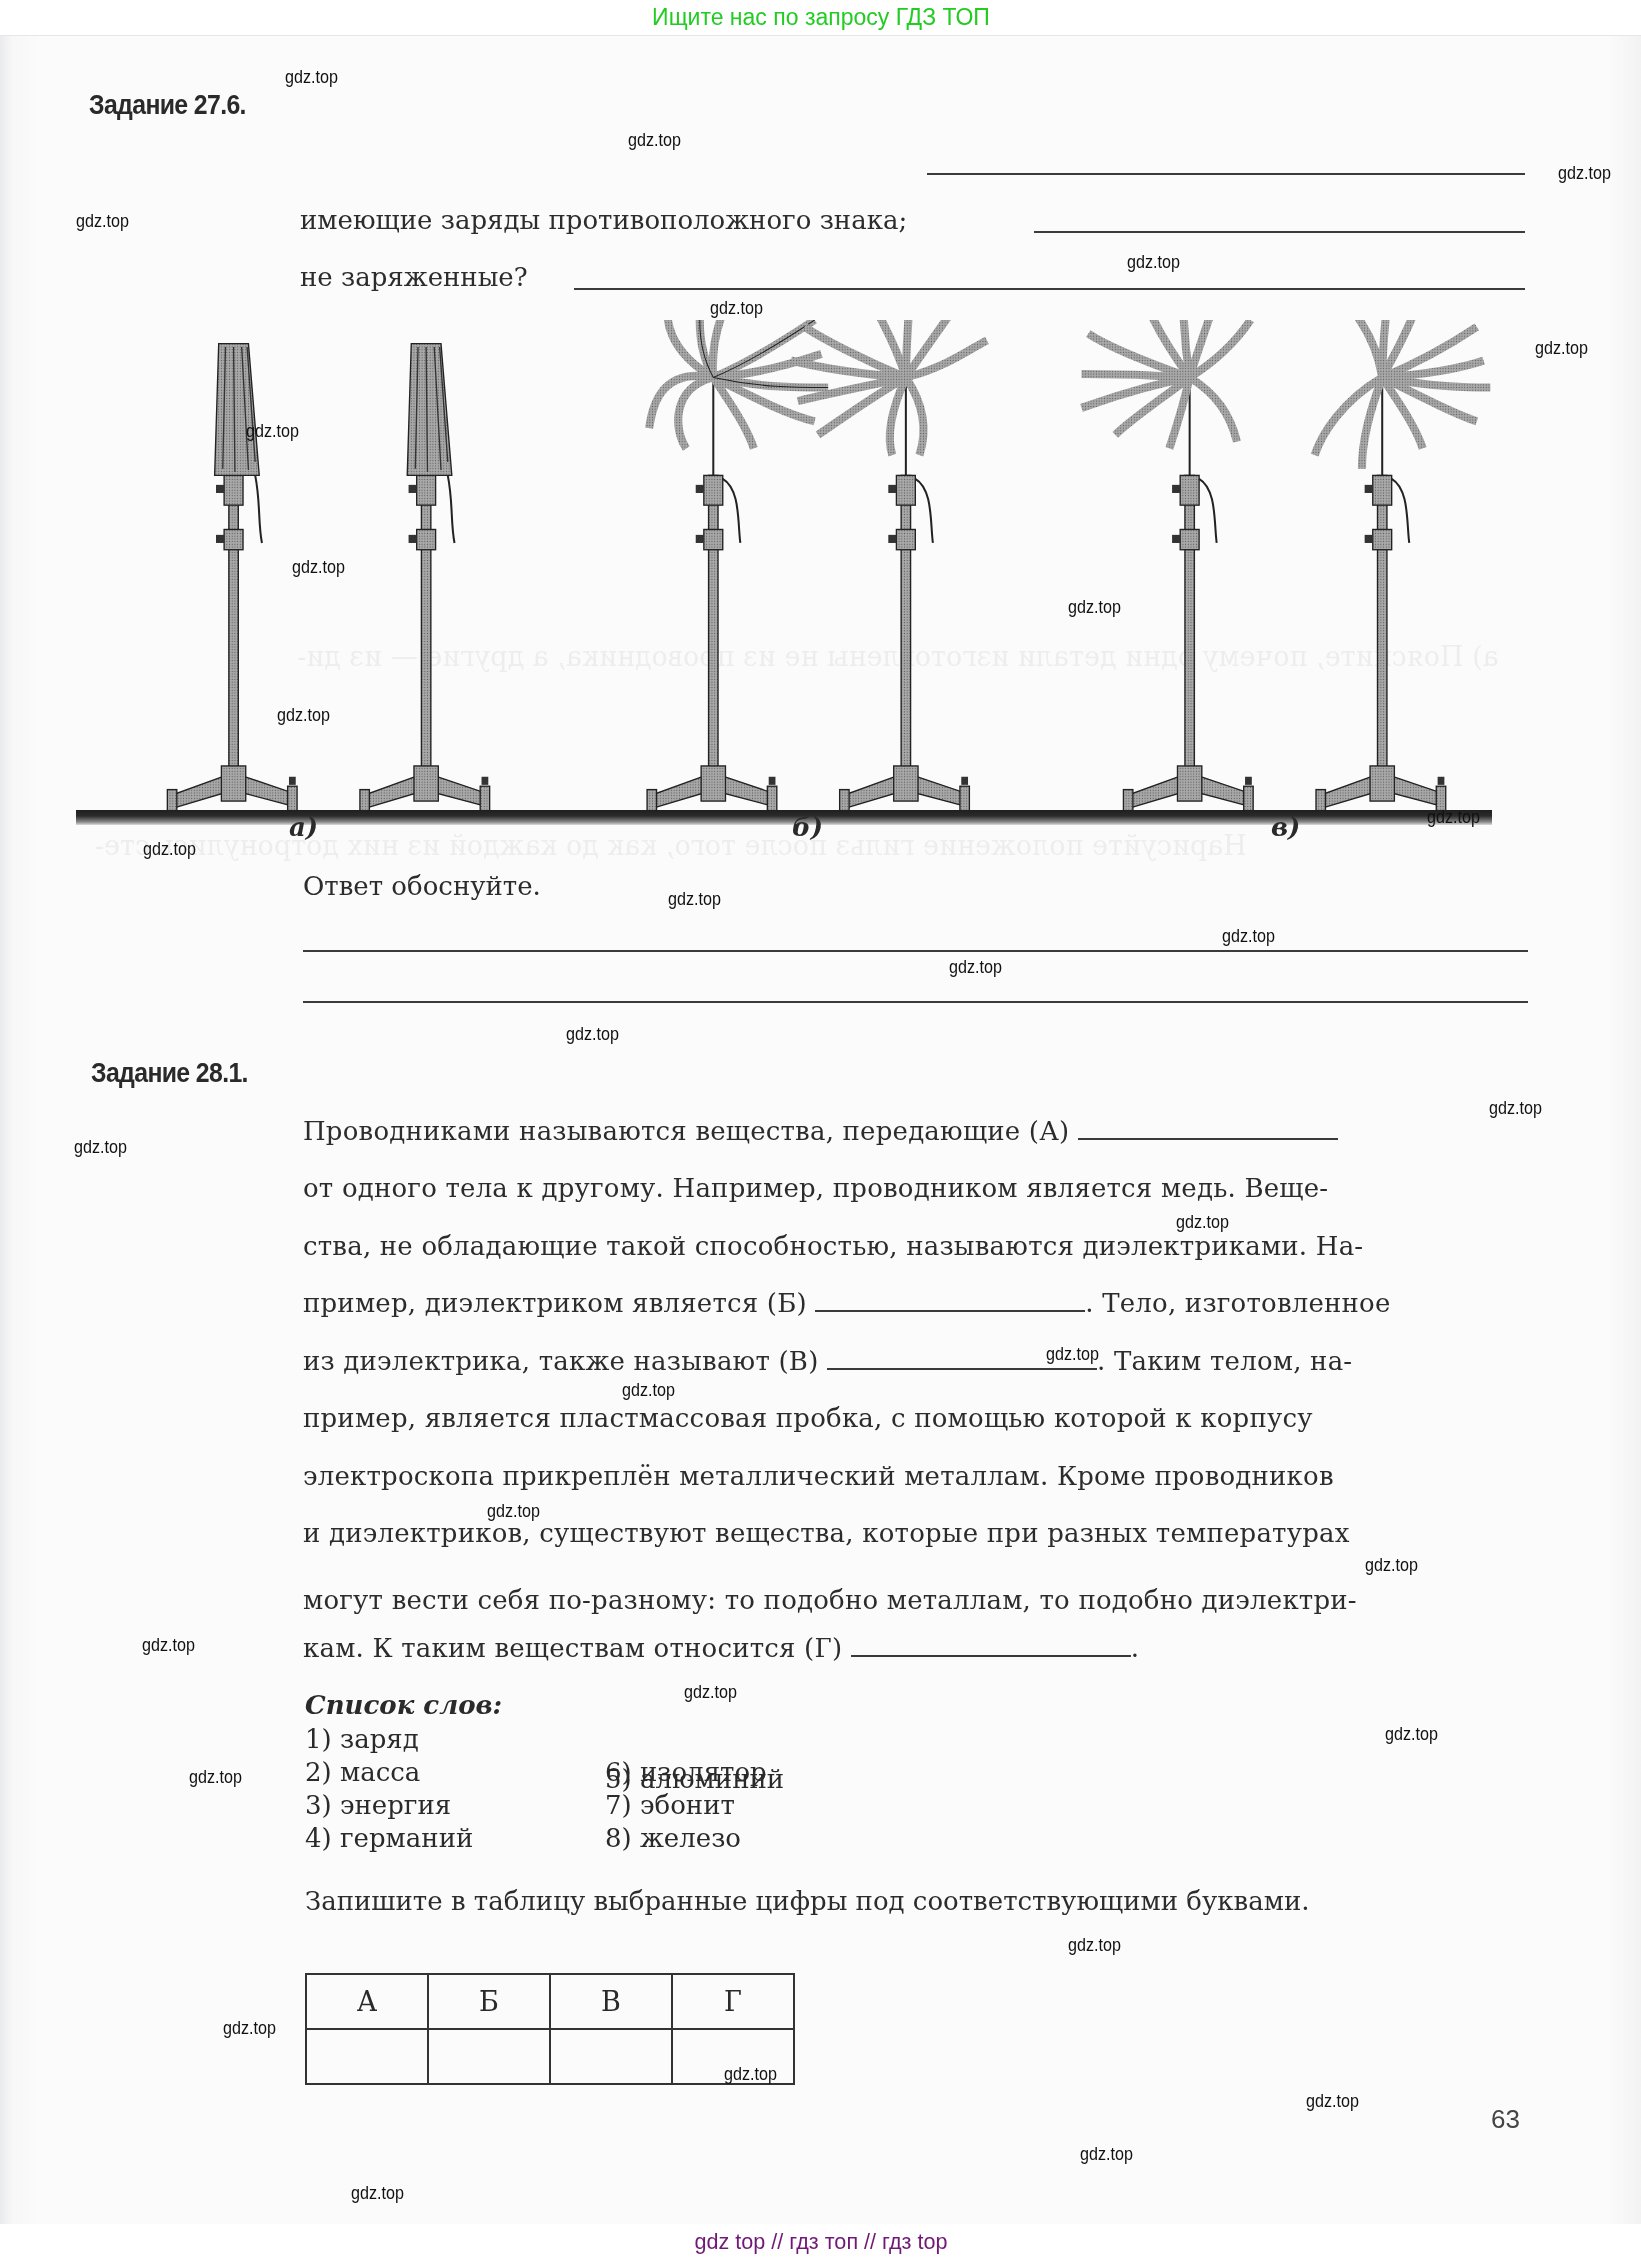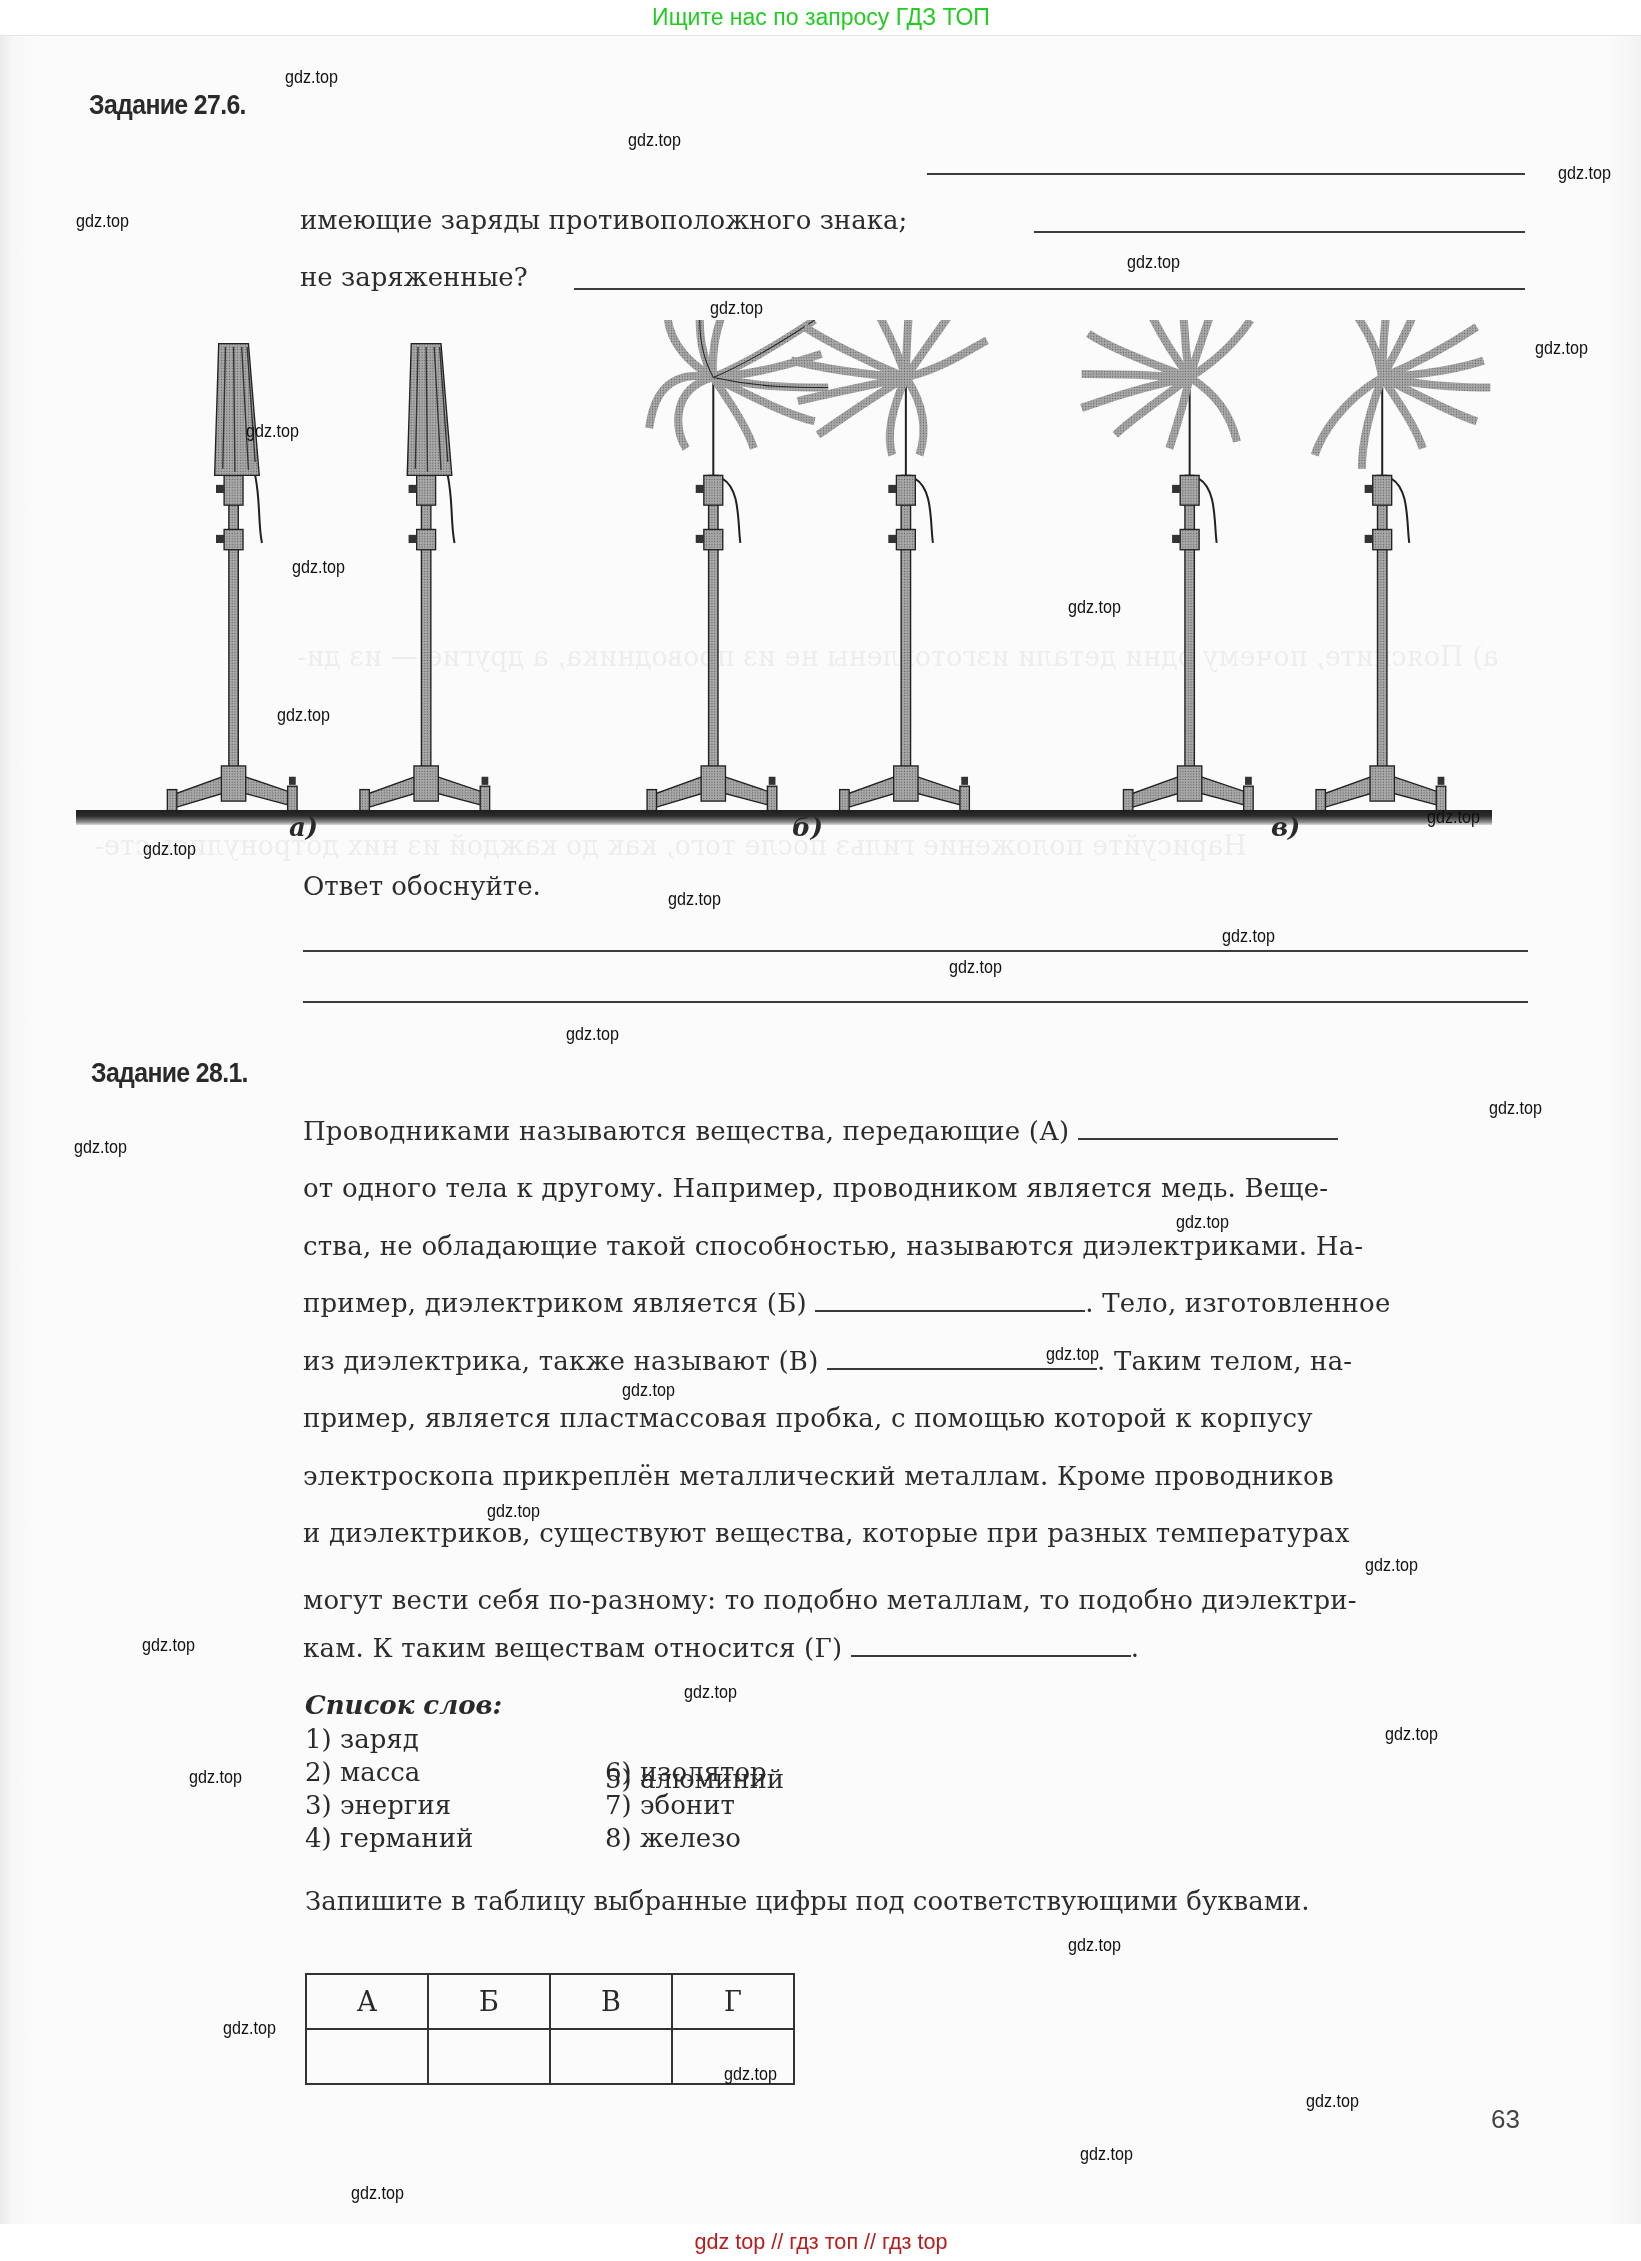--- a/index.html
+++ b/index.html
@@ -10,21 +10,21 @@
       color: #2b2b2b;
     }
     .banner-top {
       position: absolute; top: 0; left: 0; width: 1642px; height: 35px;
       text-align: center; font-family: "Liberation Sans", sans-serif;
       font-size: 23px; line-height: 35px; color: #22cc22;
     }
     .banner-bottom {
       position: absolute; top: 2223px; left: 0; width: 1642px; height: 38px;
       text-align: center; font-family: "Liberation Sans", sans-serif;
-      font-size: 21.6px; line-height: 38px; color: #b91c1c;
+      font-size: 21.6px; line-height: 38px; color: #701a75;
     }
     .page {
       position: absolute; top: 35px; left: 0; width: 1642px; height: 2188px;
       background: linear-gradient(90deg, #e9eaec 0px, #f7f7f8 12px, #fbfbfb 41px, #fbfbfb 1608px, #f2f2f3 1642px);
       border-top: 0.7px solid #e6e6e6;
     }
     .ghost {
       position: absolute; color: rgba(120,120,130,0.10); font-size: 27px; white-space: nowrap;
       transform: scaleX(-1);
     }

